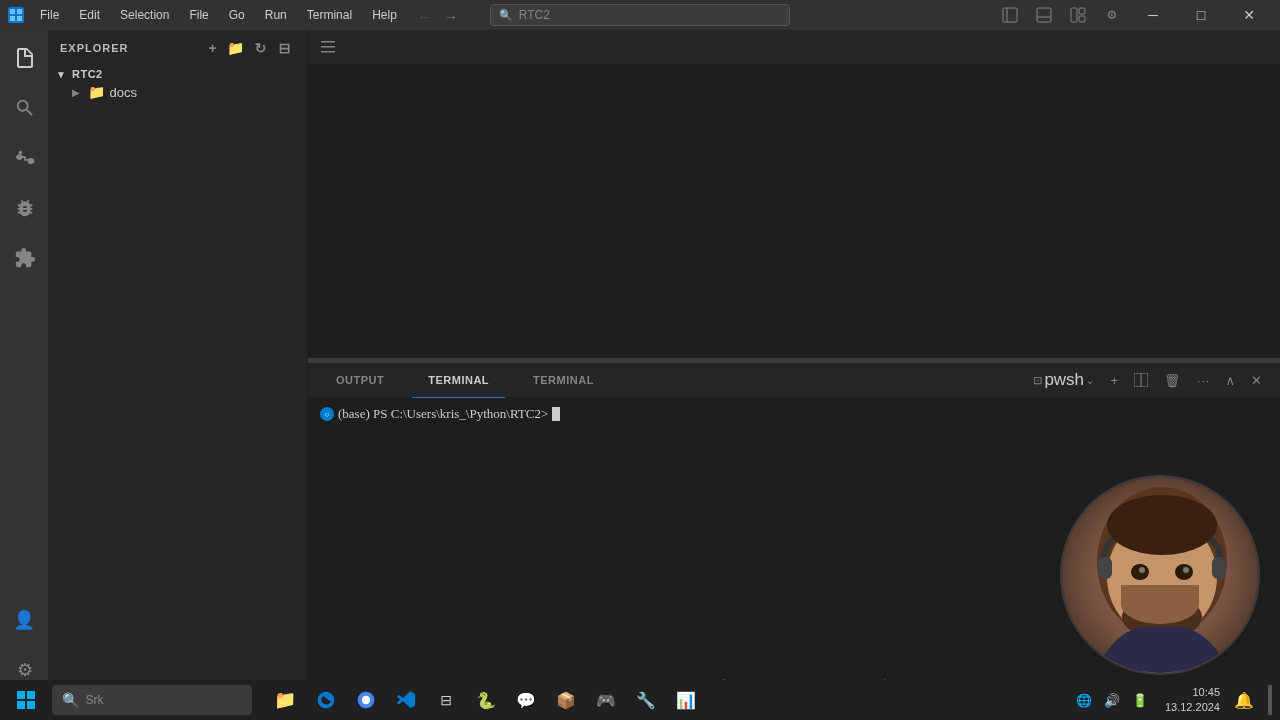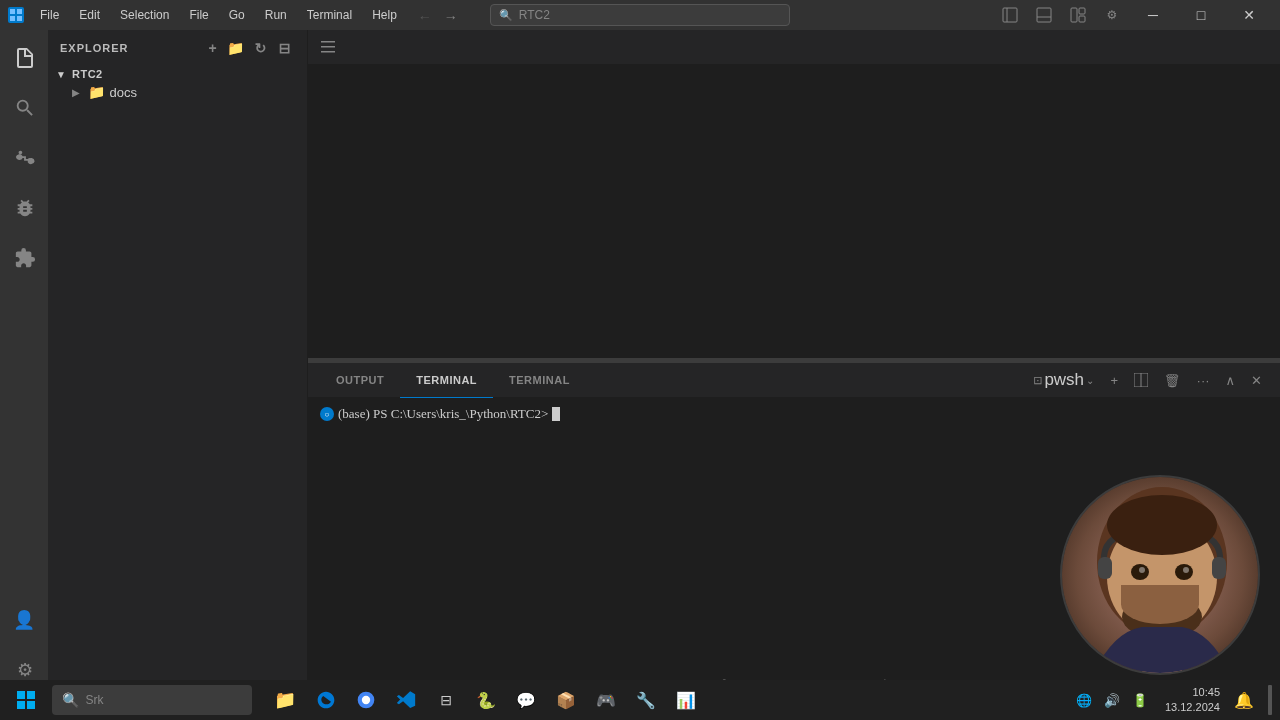--- a/index.html
+++ b/index.html
@@ -203,21 +203,21 @@
       display: flex;
       flex-direction: column;
     }
 
     #panel-tabs {
       height: 35px;
       background: #252526;
       display: flex;
       align-items: center;
       padding: 0 12px;
-      gap: 0;
+      gap: 12px;
       border-bottom: 1px solid #1e1e1e;
     }
 
     .panel-tab {
       padding: 0 16px;
       height: 35px;
       display: flex;
       align-items: center;
       cursor: pointer;
       font-size: 11px;

